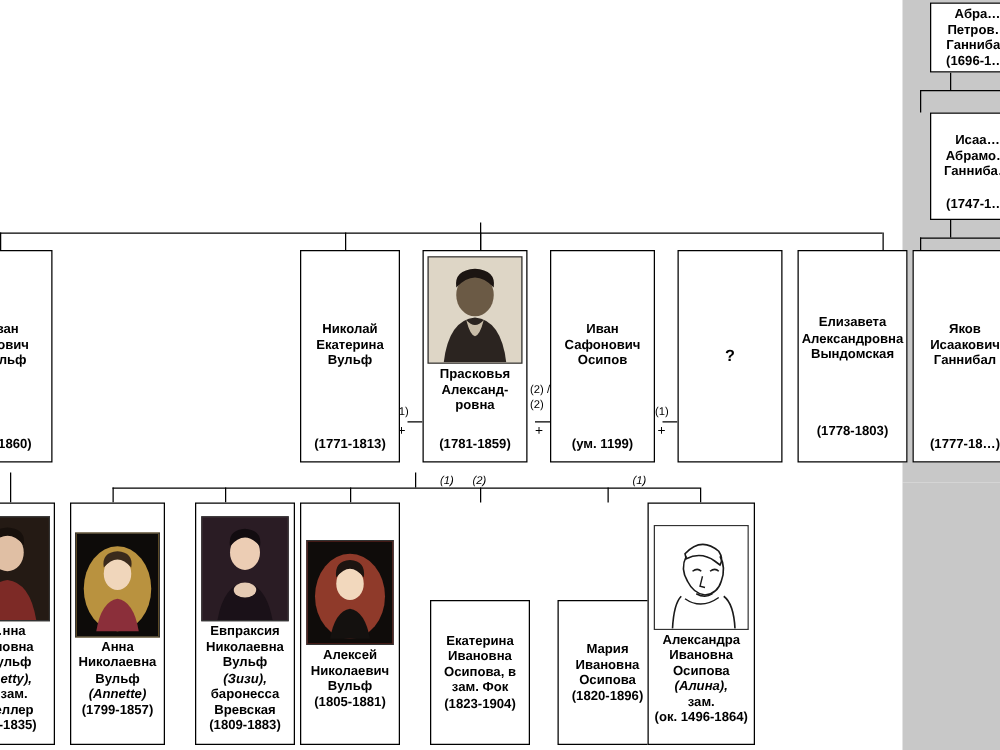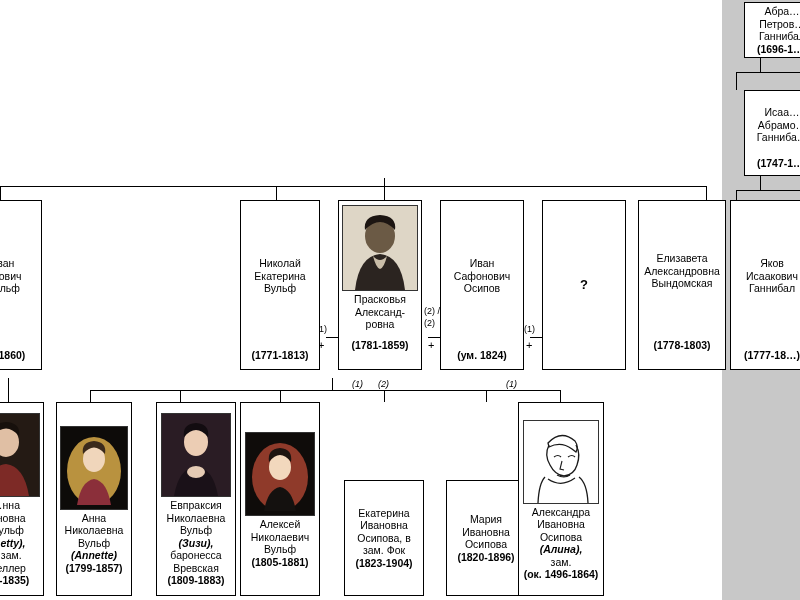--- a/index.html
+++ b/index.html
@@ -29,21 +29,21 @@
     align-items: center;
     justify-content: center;
     text-align: center;
     font-size: 10.5px;
     line-height: 12.5px;
     color: #000000;
     padding: 2px 2px;
     overflow: hidden;
   }
   .node .nm {
-    font-weight: normal;
+    font-weight: bold;
   }
   .node .dt {
     font-weight: bold;
   }
   .node .it {
     font-style: italic;
     font-weight: bold;
   }
   .node .spacer { flex: 1 1 auto; }
   .portrait {
@@ -169,30 +169,30 @@
         <ellipse cx="37" cy="30" rx="15" ry="17" fill="#6b5a45"></ellipse>
         <path d="M22 24 q15 -16 30 0 q2 -14 -15 -15 q-17 1 -15 15z" fill="#1c1512"></path>
         <path d="M12 84 q4 -34 25 -36 q21 2 25 36z" fill="#2b2420"></path>
         <path d="M30 50 q7 8 14 0 q-3 12 -7 13 q-4 -1 -7 -13z" fill="#c9bda8"></path>
       </svg>
     </div>
     <span class="nm">Прасковья</span>
     <span class="nm">Александ-</span>
     <span class="nm">ровна</span>
     <div class="spacer"></div>
-    <span class="dt" style="margin-bottom:16px;">(1781-1859)</span>
+    <span class="dt" style="margin-bottom:6px;">(1781-1859)</span>
   </div>
 
   <div class="node" style="left:440px; top:200px; width:84px; height:170px;">
     <div class="spacer"></div>
     <span class="nm">Иван</span>
     <span class="nm">Сафонович</span>
     <span class="nm">Осипов</span>
     <div class="spacer"></div>
-    <span class="dt" style="margin-bottom:6px;">(ум. 1824)</span>
+    <span class="dt" style="margin-bottom:6px;">(ум. 1199)</span>
   </div>
 
   <div class="node" style="left:542px; top:200px; width:84px; height:170px;">
     <div class="spacer"></div>
     <span class="qmark">?</span>
     <div class="spacer"></div>
   </div>
 
   <div class="node" style="left:638px; top:200px; width:88px; height:170px;">
     <div class="spacer"></div>

